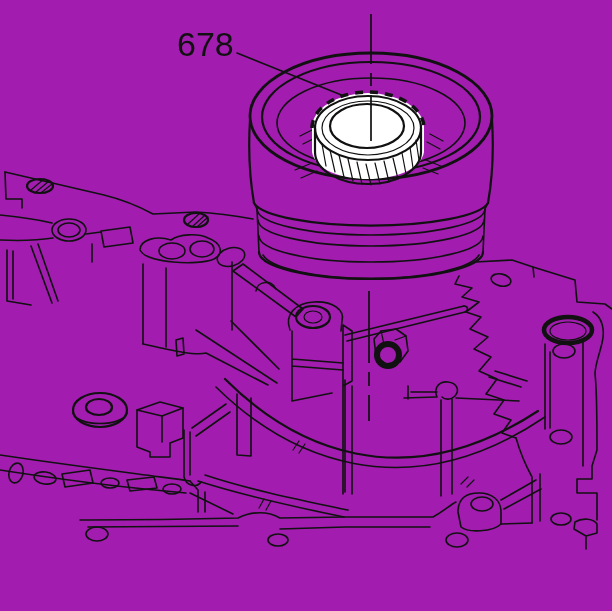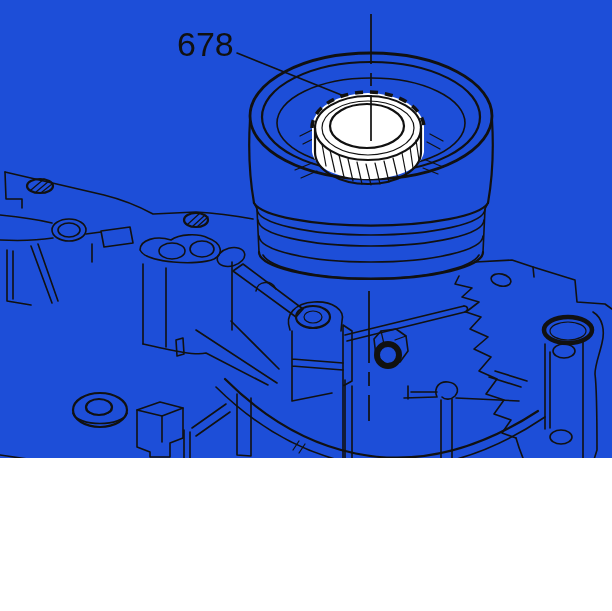--- a/index.html
+++ b/index.html
@@ -1,16 +1,16 @@
 <!DOCTYPE html>
 <html><head>
 <meta charset="utf-8">
 <style>
   html,body{margin:0;padding:0;background:#ffffff;}
-  .stage{position:relative;width:612px;height:458px;background:#1d4ed8;overflow:hidden;
+  .stage{position:relative;width:612px;height:611px;background:#a21caf;overflow:hidden;
          font-family:"Liberation Sans", sans-serif;}
   svg{display:block;}
   .ln{fill:none;stroke:#111111;stroke-width:1.6;stroke-linecap:round;stroke-linejoin:round;}
   .ln2{fill:none;stroke:#111111;stroke-width:2.2;stroke-linecap:round;stroke-linejoin:round;}
   .ln3{fill:none;stroke:#111111;stroke-width:2.8;stroke-linecap:round;stroke-linejoin:round;}
   .thin{fill:none;stroke:#111111;stroke-width:1.2;stroke-linecap:round;}
   .callout{font-size:34px;fill:#111111;letter-spacing:0px;}
 </style>
 </head>
 <body>

